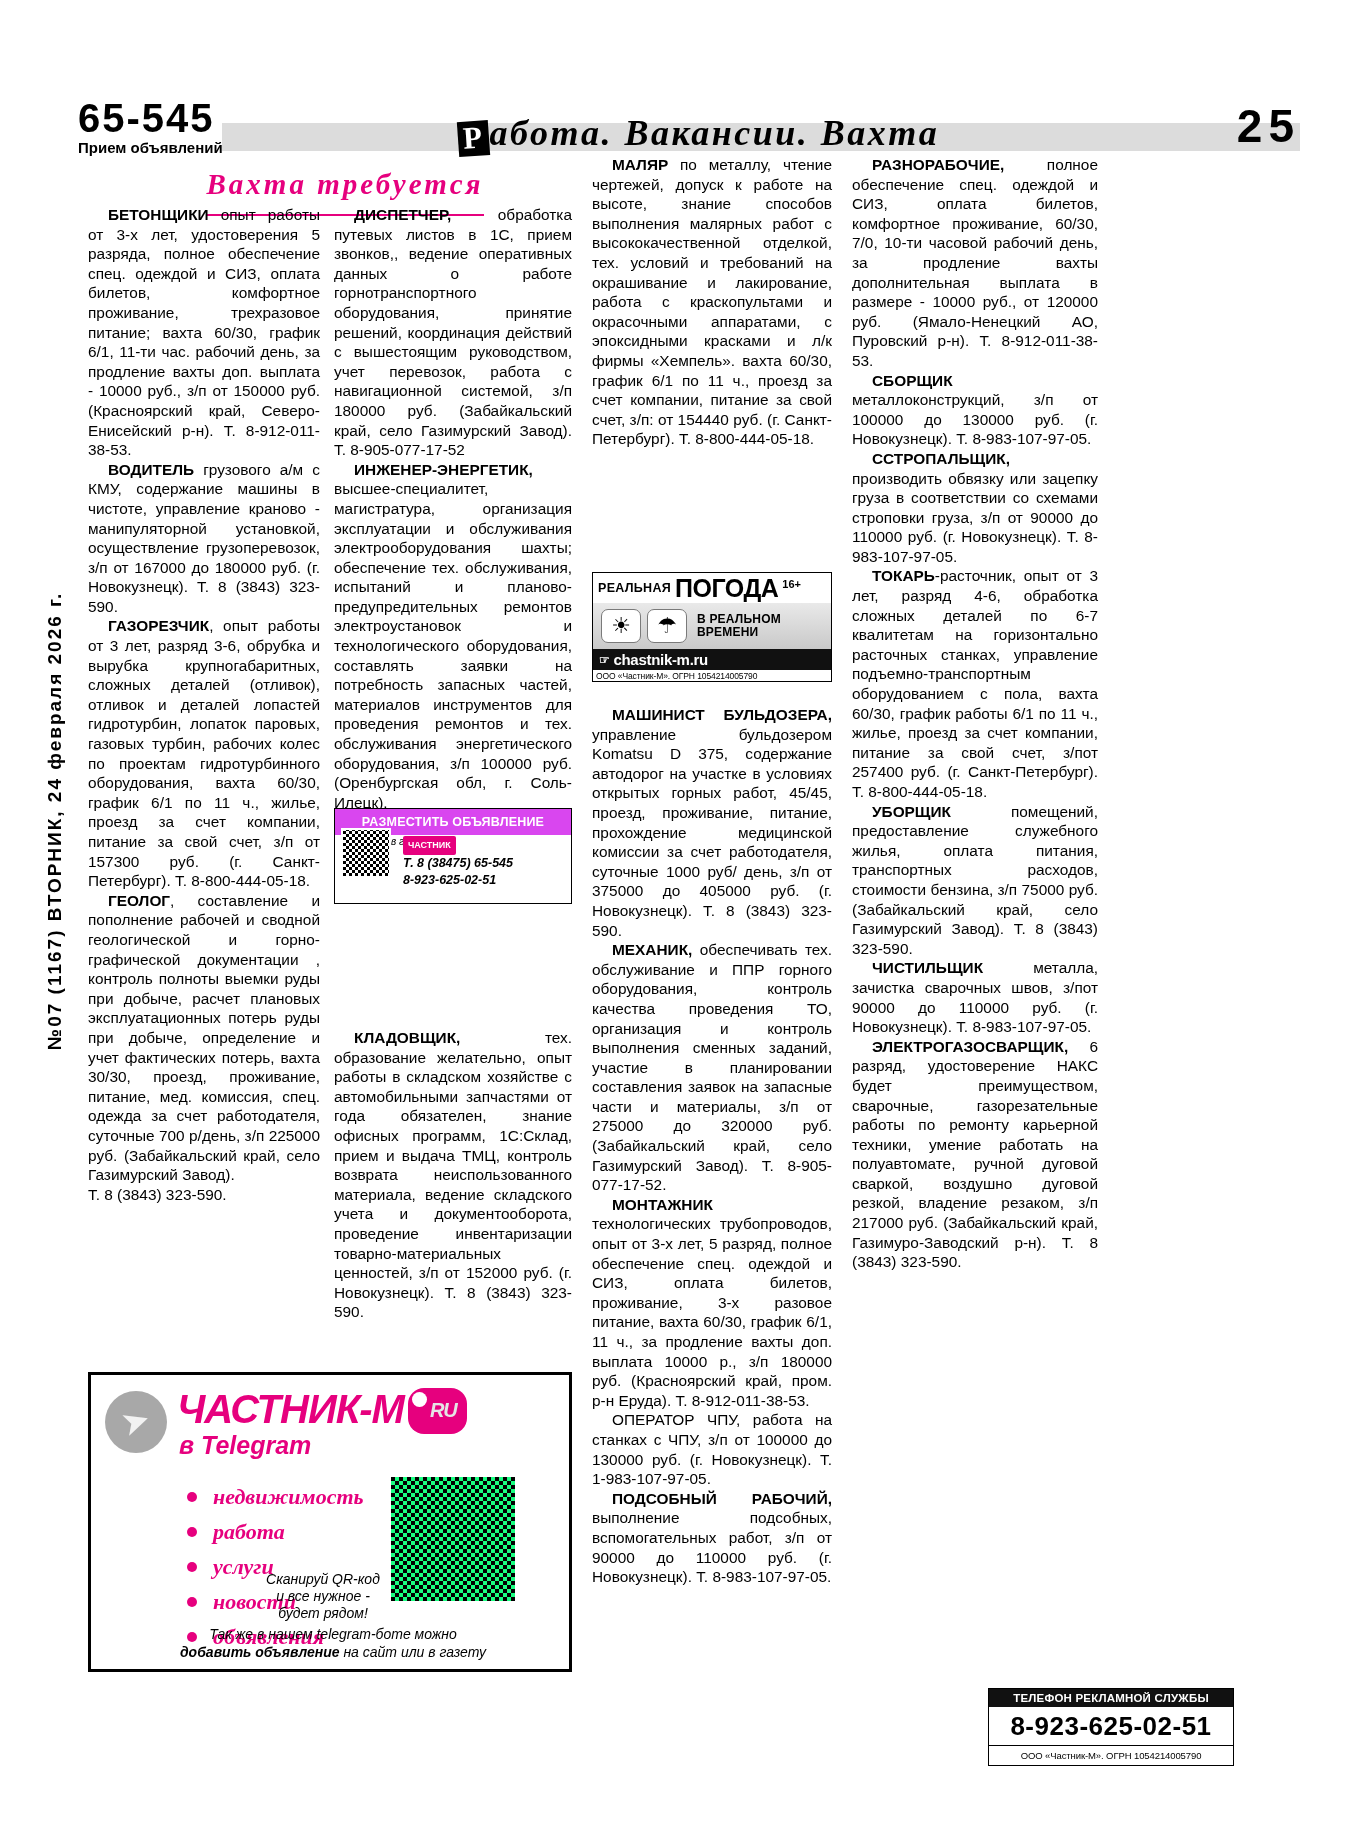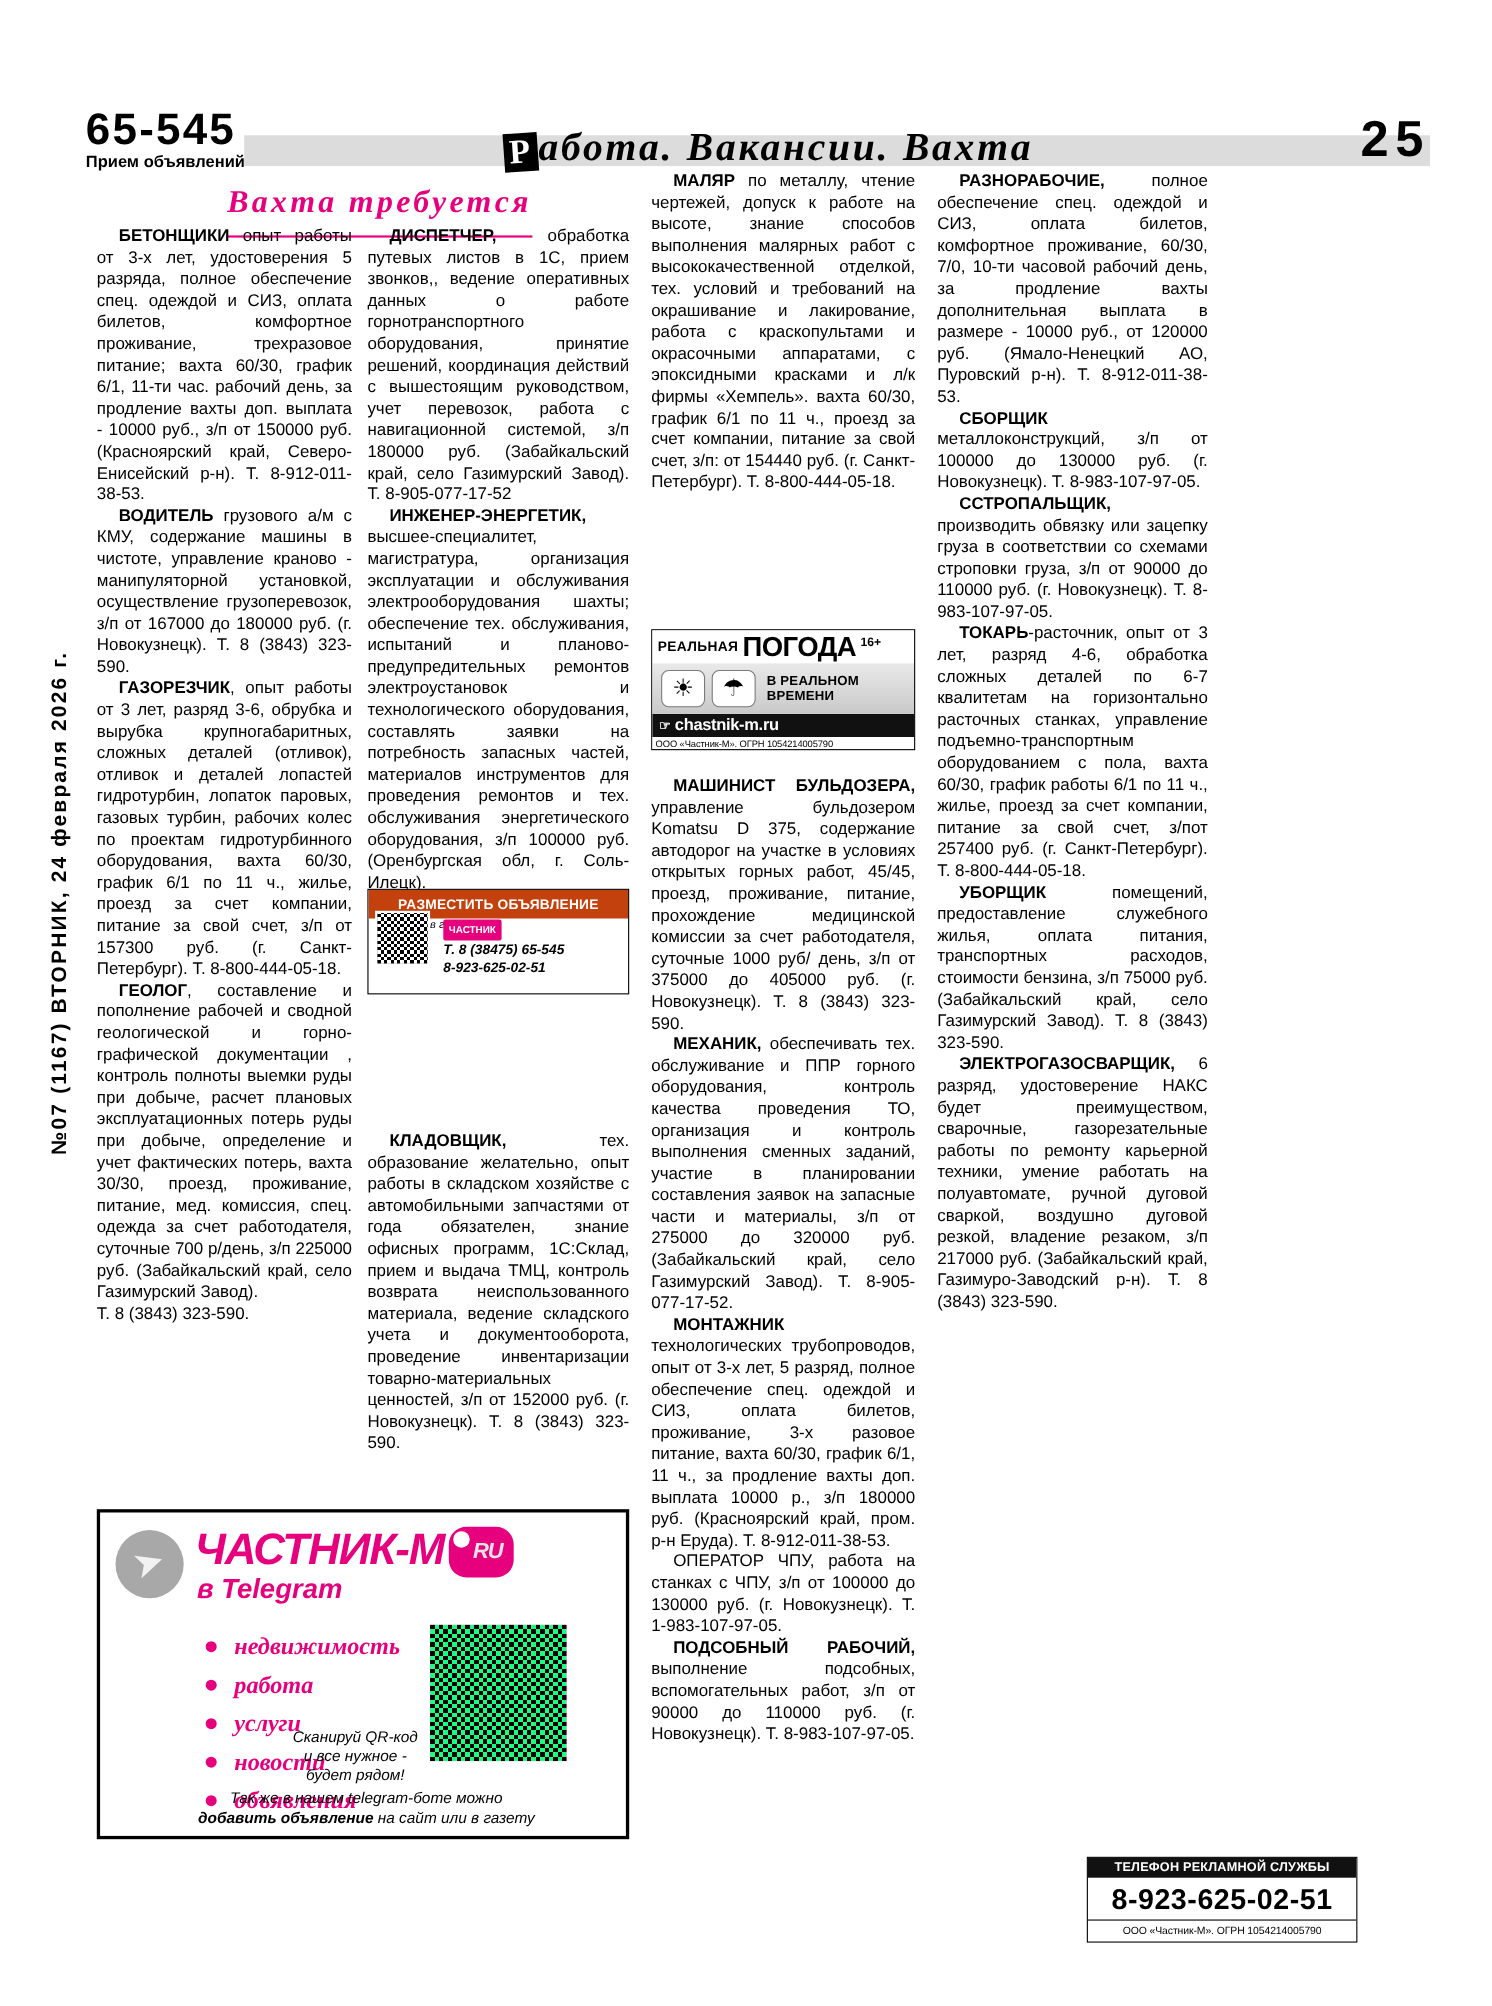--- a/index.html
+++ b/index.html
@@ -230,21 +230,21 @@
   
   .qr-ad {
     position: absolute;
     left: 334px; top: 808px;
     width: 238px; height: 96px;
     border: 1px solid #000;
     background: #fff;
     overflow: hidden;
   }
   .qr-ad-head {
-    background: #c2410c;
+    background: #d946ef;
     color: #fff;
     height: 26px;
     display: flex;
     align-items: center;
     justify-content: center;
     font-size: 12.5px;
     font-weight: bold;
     letter-spacing: .2px;
   }
   .qr-ad-sub {
@@ -495,20 +495,21 @@
       <p><b>МОНТАЖНИК</b> технологических трубопроводов, опыт от 3-х лет, 5 разряд, полное обеспечение спец. одеждой и СИЗ, оплата билетов, проживание, 3-х разовое питание, вахта 60/30, график 6/1, 11 ч., за продление вахты доп. выплата 10000 р., з/п 180000 руб. (Красноярский край, пром. р-н Еруда). Т. 8-912-011-38-53.</p>
       <p>ОПЕРАТОР ЧПУ, работа на станках с ЧПУ, з/п от 100000 до 130000 руб. (г. Новокузнецк). Т. 1-983-107-97-05.</p>
       <p><b>ПОДСОБНЫЙ РАБОЧИЙ,</b> выполнение подсобных, вспомогательных работ, з/п от 90000 до 110000 руб. (г. Новокузнецк). Т. 8-983-107-97-05.</p>
     </div>
   <div class="col" id="col4">
       <p><b>РАЗНОРАБОЧИЕ,</b> полное обеспечение спец. одеждой и СИЗ, оплата билетов, комфортное проживание, 60/30, 7/0, 10-ти часовой рабочий день, за продление вахты дополнительная выплата в размере - 10000 руб., от 120000 руб. (Ямало-Ненецкий АО, Пуровский р-н). Т. 8-912-011-38-53.</p>
       <p><b>СБОРЩИК</b> металлоконструкций, з/п от 100000 до 130000 руб. (г. Новокузнецк). Т. 8-983-107-97-05.</p>
       <p><b>ССТРОПАЛЬЩИК,</b> производить обвязку или зацепку груза в соответствии со схемами строповки груза, з/п от 90000 до 110000 руб. (г. Новокузнецк). Т. 8-983-107-97-05.</p>
       <p><b>ТОКАРЬ</b>-расточник, опыт от 3 лет, разряд 4-6, обработка сложных деталей по 6-7 квалитетам на горизонтально расточных станках, управление подъемно-транспортным оборудованием с пола, вахта 60/30, график работы 6/1 по 11 ч., жилье, проезд за счет компании, питание за свой счет, з/пот 257400 руб. (г. Санкт-Петербург). Т. 8-800-444-05-18.</p>
       <p><b>УБОРЩИК</b> помещений, предоставление служебного жилья, оплата питания, транспортных расходов, стоимости бензина, з/п 75000 руб. (Забайкальский край, село Газимурский Завод). Т. 8 (3843) 323-590.</p>
+      <p><b>ЧИСТИЛЬЩИК</b> металла, зачистка сварочных швов, з/пот 90000 до 110000 руб. (г. Новокузнецк). Т. 8-983-107-97-05.</p>
       <p><b>ЭЛЕКТРОГАЗОСВАРЩИК,</b> 6 разряд, удостоверение НАКС будет преимуществом, сварочные, газорезательные работы по ремонту карьерной техники, умение работать на полуавтомате, ручной дуговой сваркой, воздушно дуговой резкой, владение резаком, з/п 217000 руб. (Забайкальский край, Газимуро-Заводский р-н). Т. 8 (3843) 323-590.</p>
     </div>
 
   <div class="weather-ad">
     <div class="weather-top">
       <span class="weather-real">РЕАЛЬНАЯ</span>
       <span class="weather-pogoda">ПОГОДА</span>
       <span class="weather-16">16+</span>
     </div>
     <div class="weather-mid">

